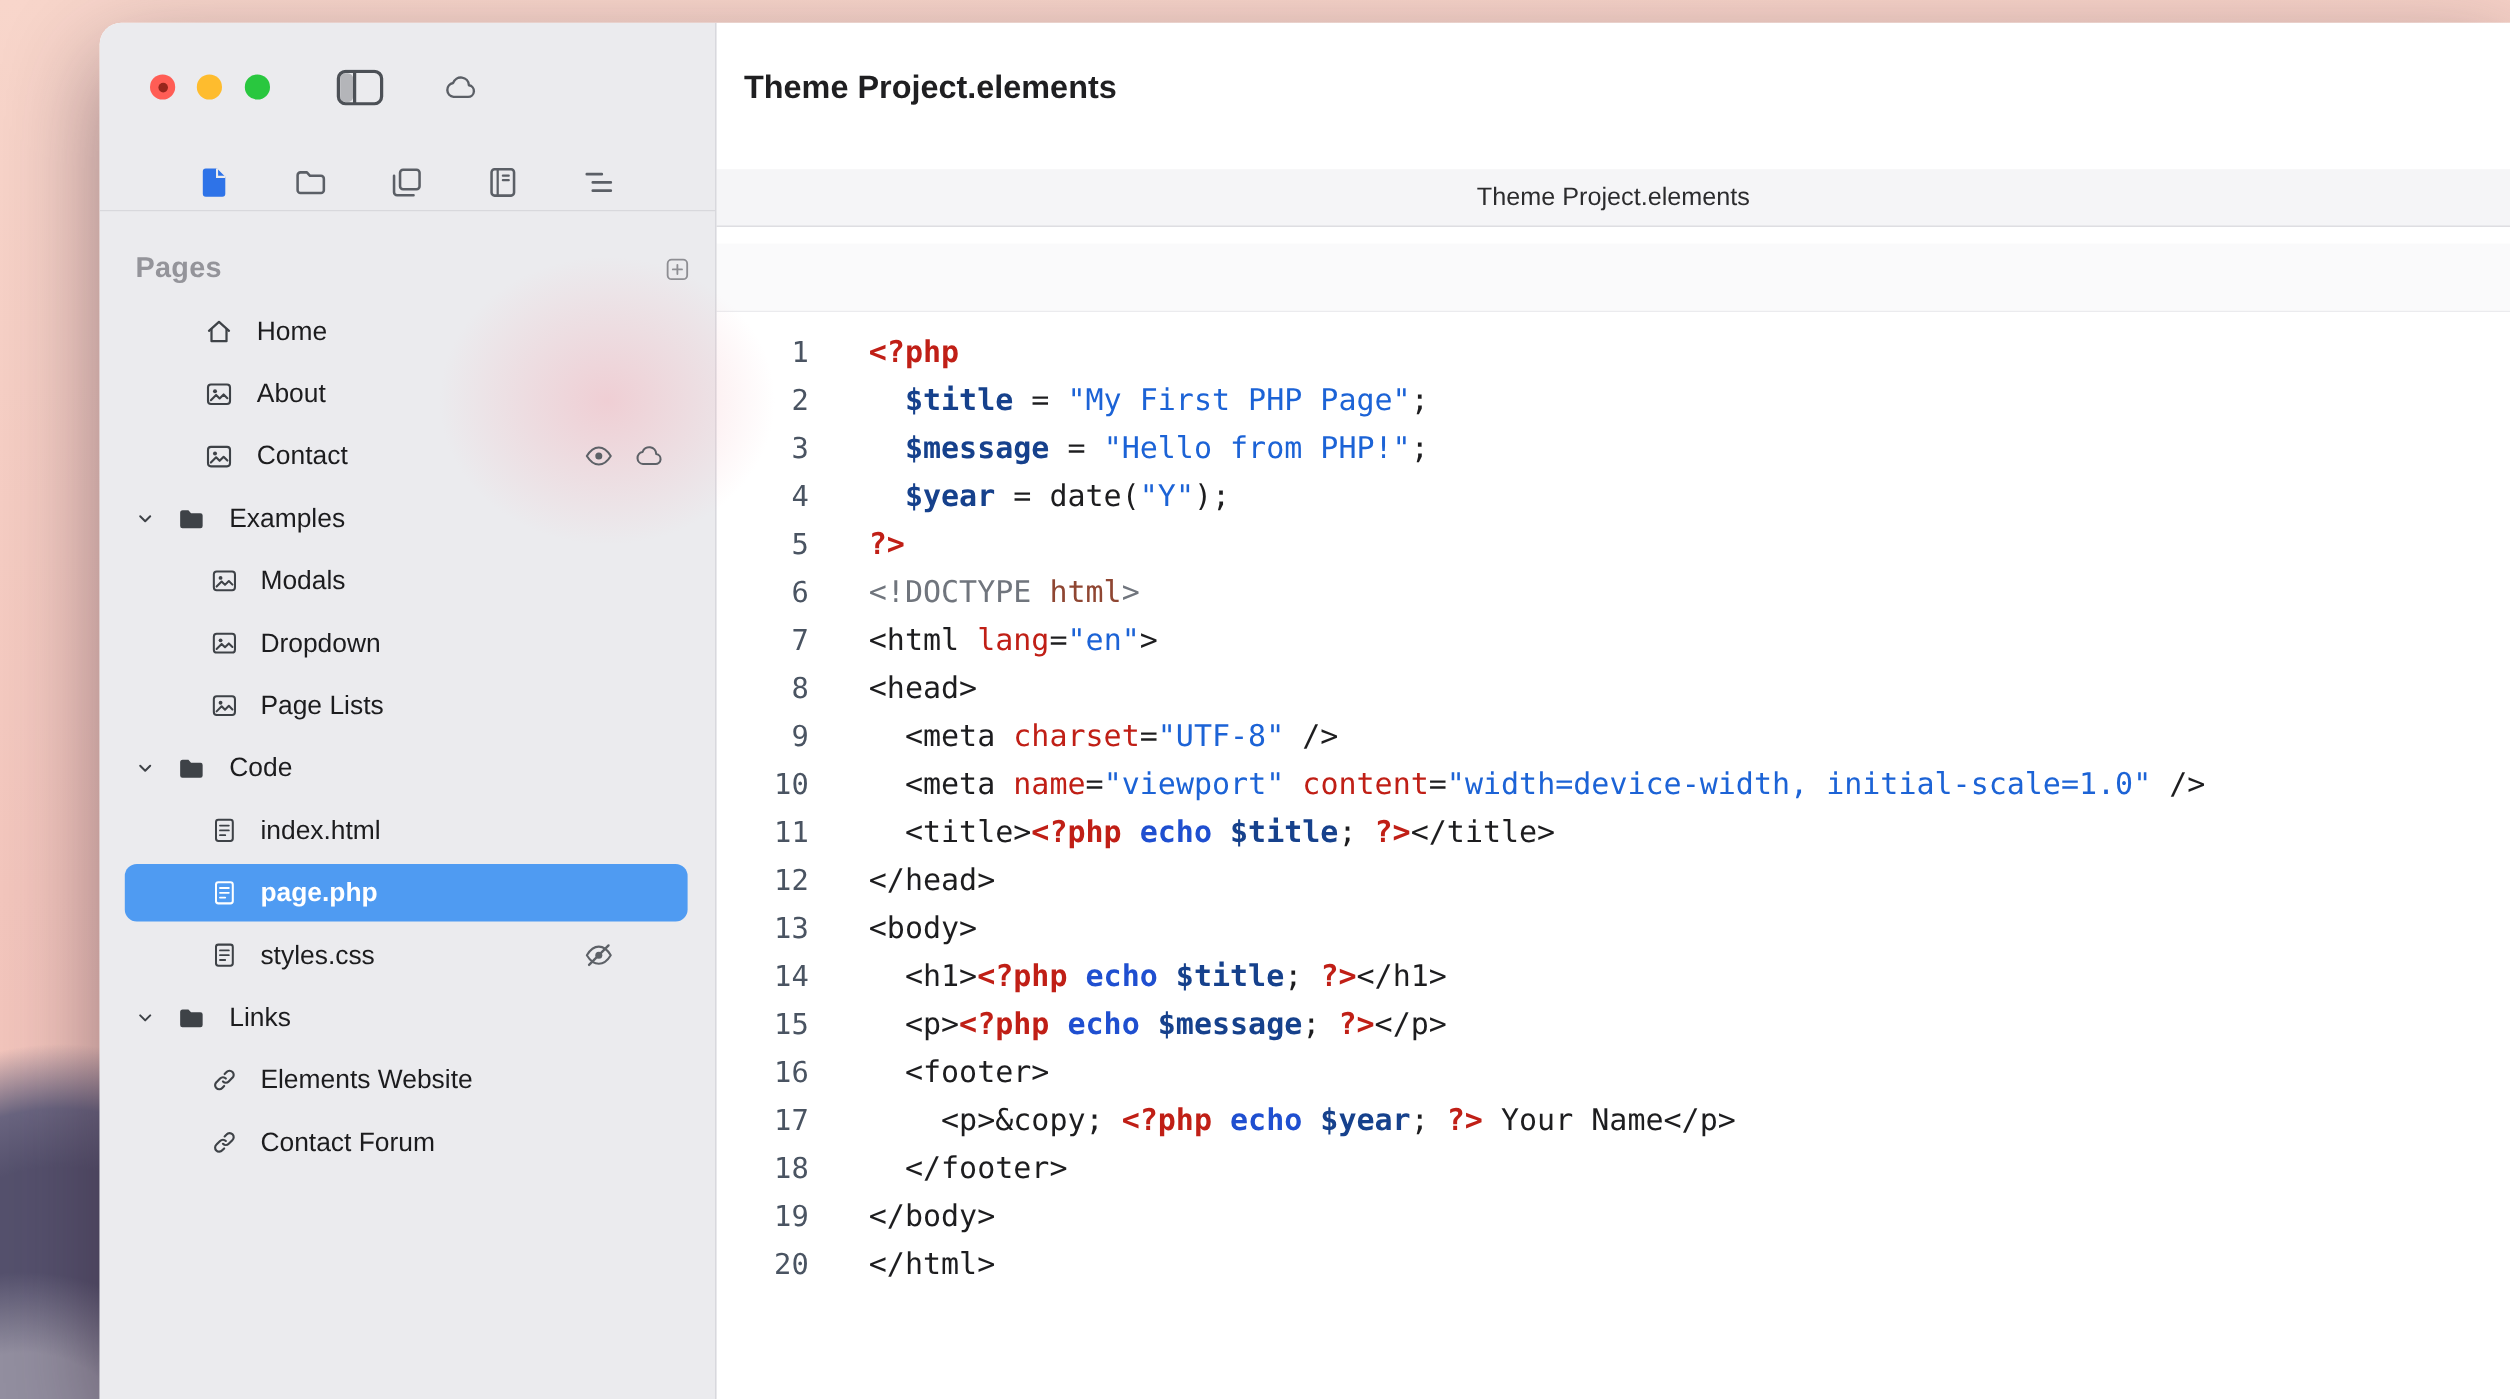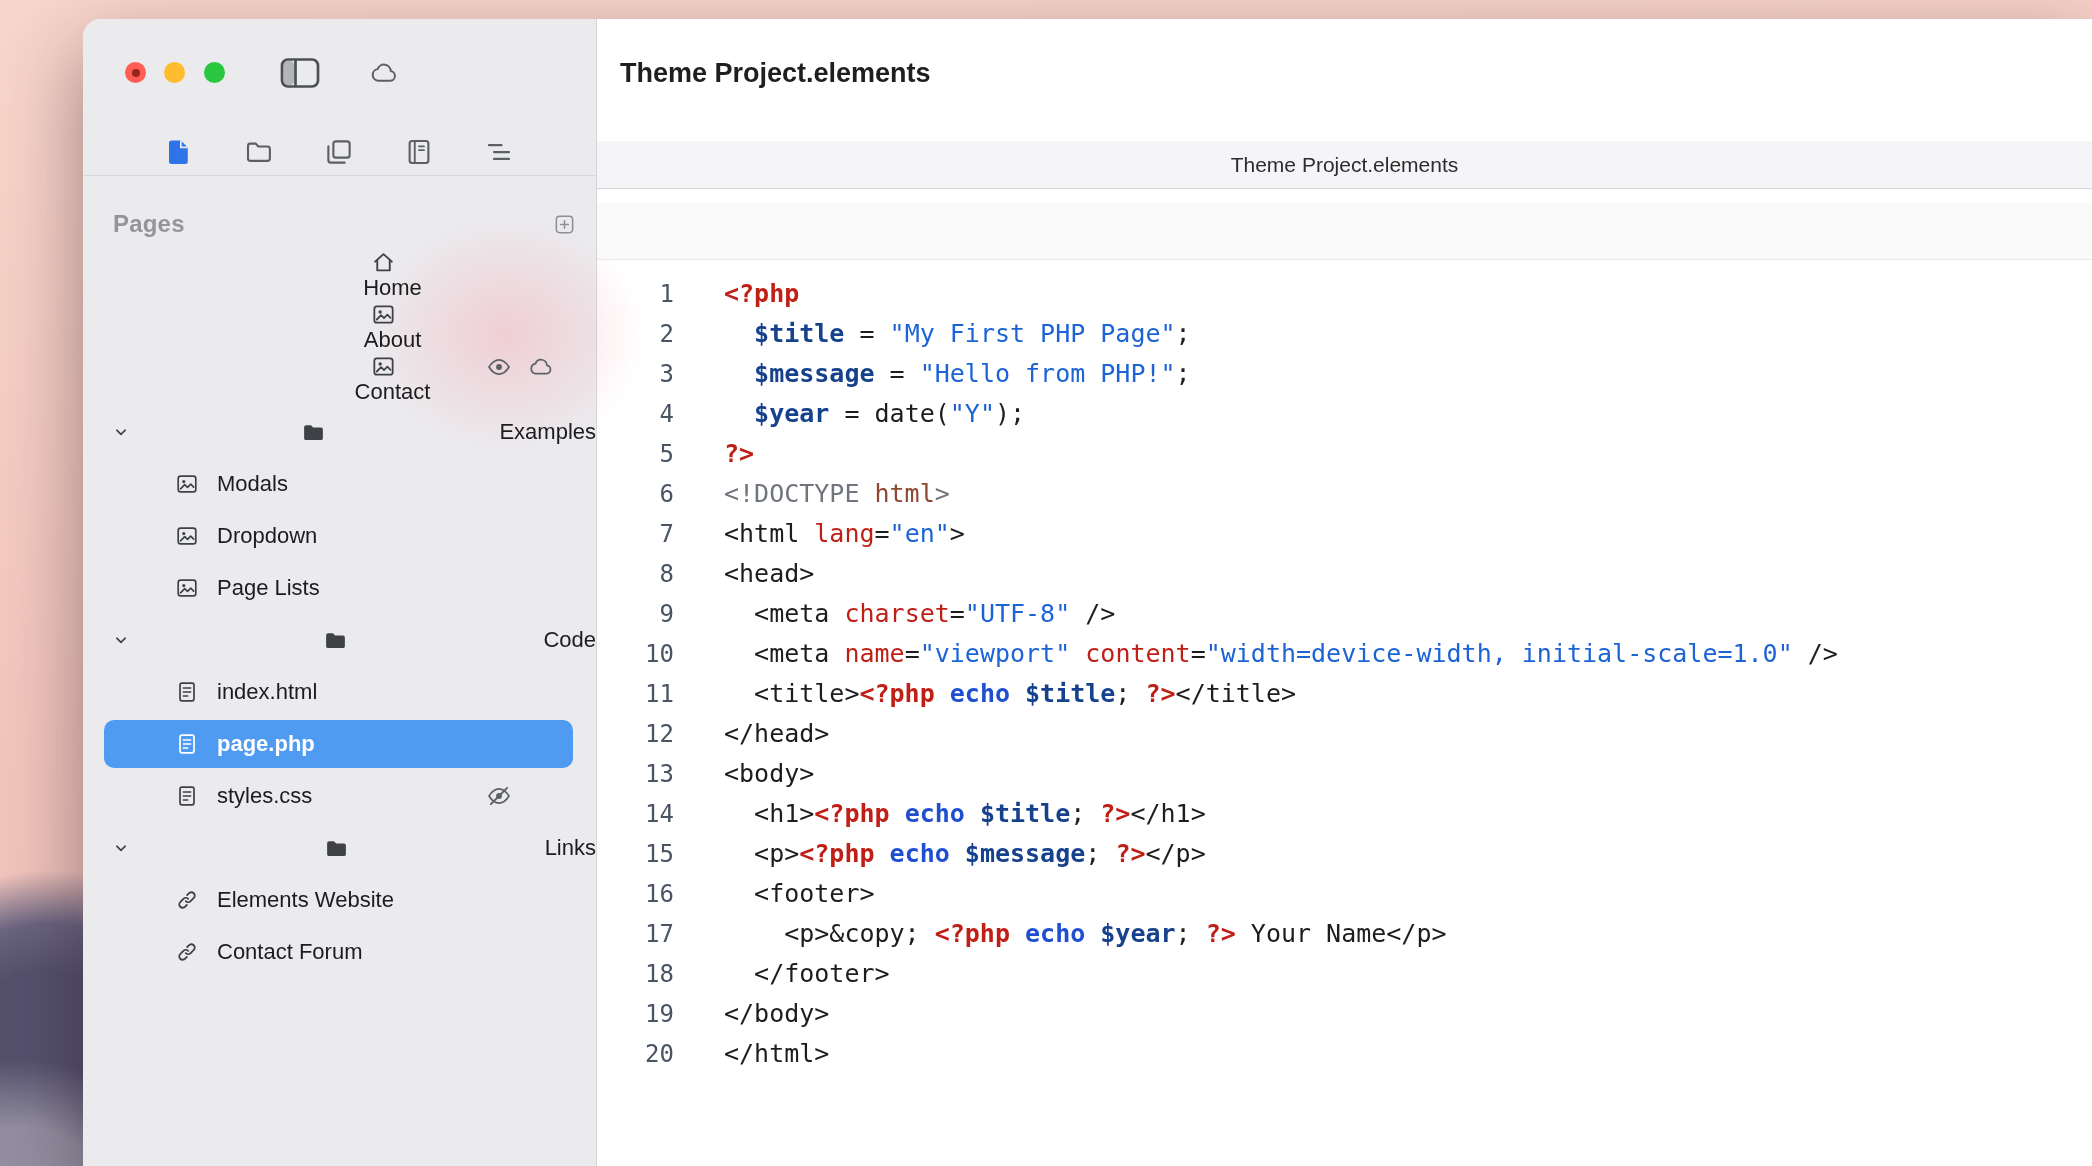--- a/index.html
+++ b/index.html
@@ -47,22 +47,22 @@
 
   .sb-content { position:relative; padding-top:26px; }
   .pages-row { height:44px; display:flex; align-items:center; justify-content:space-between;
     padding:0 20px 0 30px; }
   .pages-title { font-size:24px; font-weight:700; color:#94949a; letter-spacing:.2px; }
   .plusbox { width:23px; height:23px; color:#8e8e93; }
 
   .sb-list { margin-top:4px; }
   .sb-item { position:relative; height:52px; display:flex; align-items:center;
     font-size:22px; color:#1c1c1e; }
-  .sb-item.top   { padding-left:87px;flex-direction:column; }
-  .sb-item.group { padding-left:28px;justify-content:space-between; }
+  .sb-item.top   { padding-left:87px; }
+  .sb-item.group { padding-left:28px; }
   .sb-item.child { padding-left:92px; }
   .sb-item .chev { width:20px; height:20px; color:#3e4247; margin-right:16px; flex:none; }
   .sb-item .main-ic { width:25px; height:25px; color:#3e4247; flex:none; }
   .sb-item.child .main-ic { width:24px; height:24px; }
   .sb-item .sb-label { margin-left:19px; position:relative; z-index:1; }
   .sb-item.child .sb-label { margin-left:18px; }
   .sb-item .trailing { position:absolute; left:403px; display:flex; gap:16px; z-index:1; }
   .sb-item .trailing .icon { width:26px; height:26px; color:#5d6167; }
   .sb-item.selected::before { content:''; position:absolute; left:21px; right:23px;
     top:2px; bottom:2px; border-radius:10px; background:var(--sel,#4f9bf2); }

